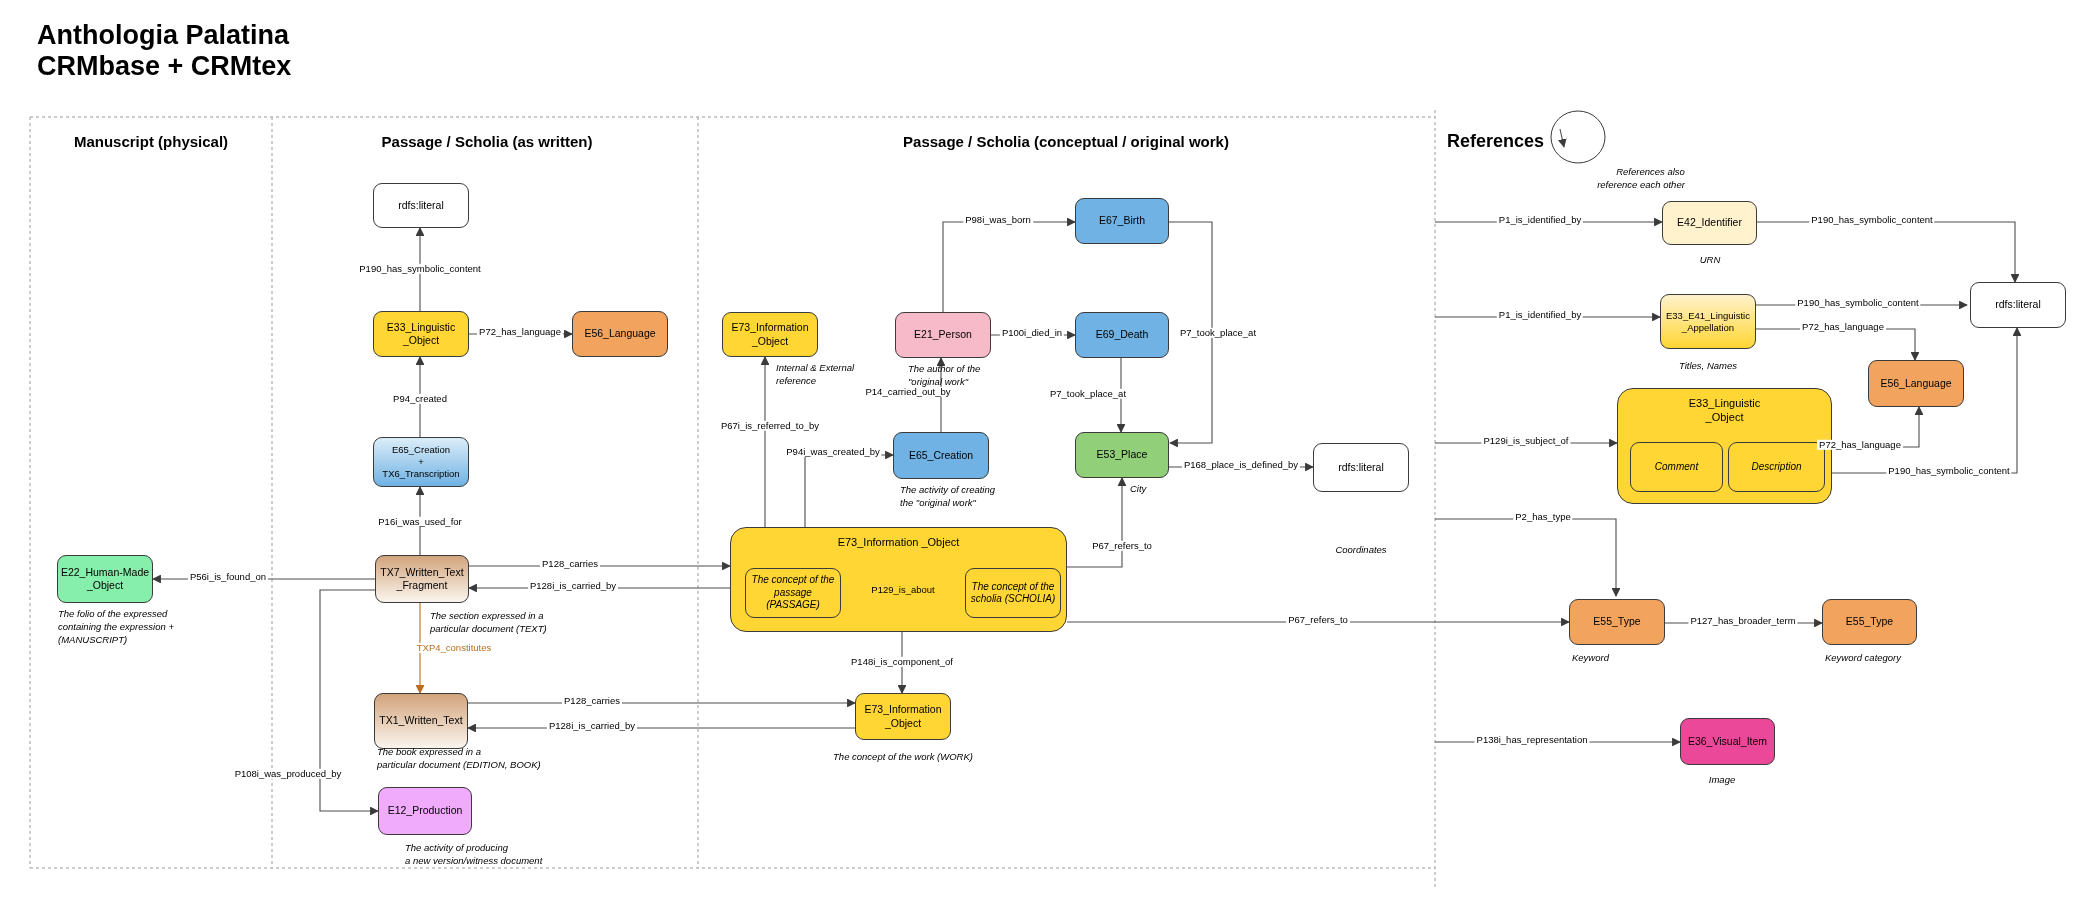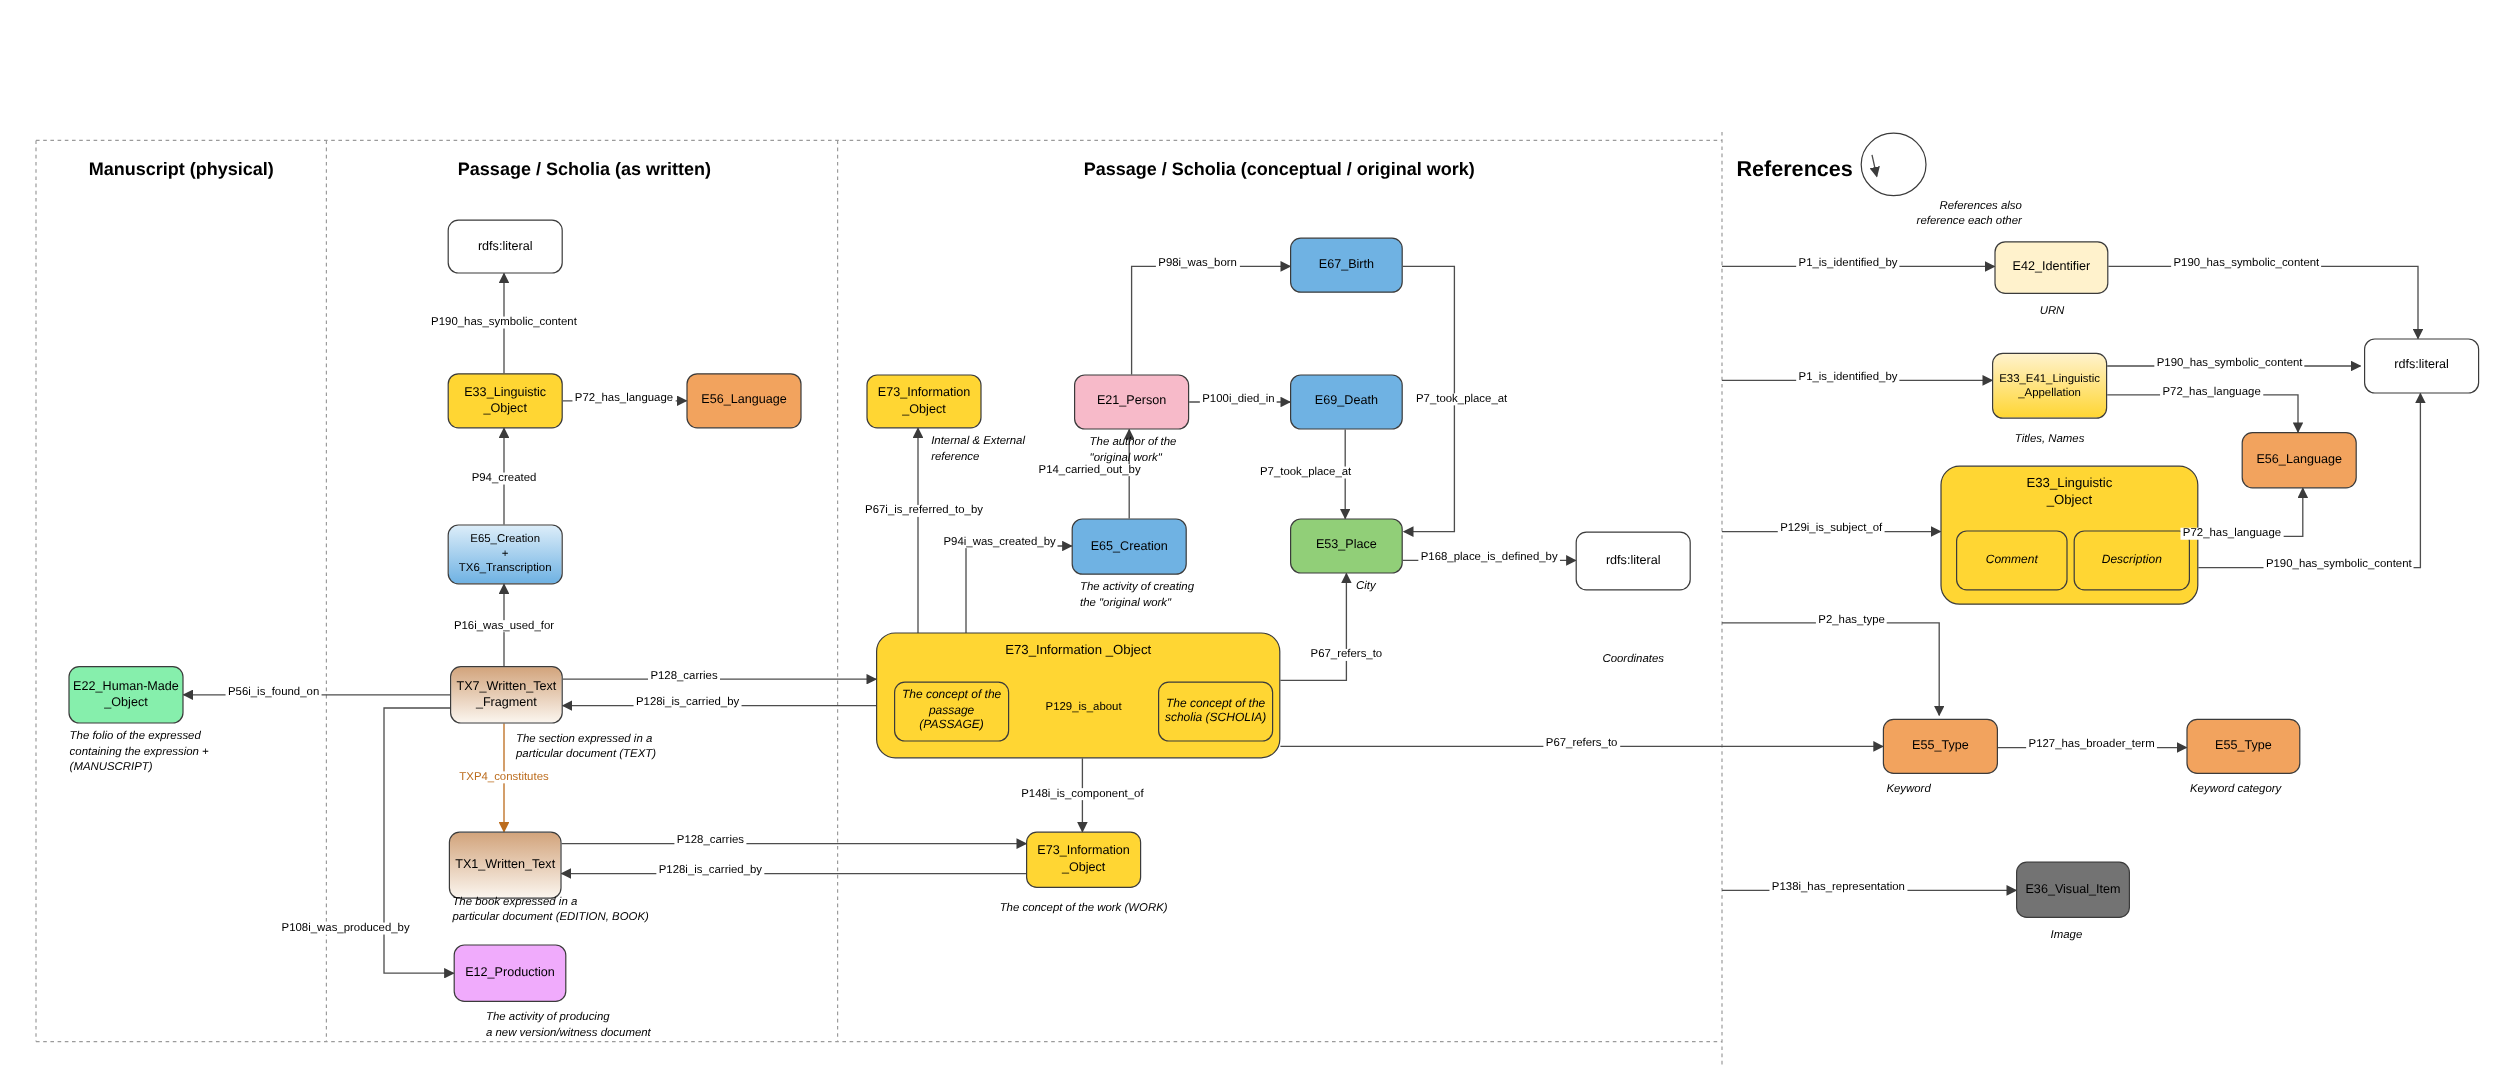--- a/index.html
+++ b/index.html
@@ -7,29 +7,31 @@
   #edge-layer{position:absolute;left:0;top:0;width:2098px;height:908px;}
   .page-title{position:absolute;left:37px;top:20px;font-size:27px;font-weight:bold;line-height:1.13;color:#000;white-space:pre-line;}
   .section-header{position:absolute;font-size:15px;font-weight:bold;color:#000;white-space:nowrap;}
   .section-header.center{transform:translateX(-50%);}
   .section-header.large{font-size:18px;}
   .node{position:absolute;box-sizing:border-box;border:1px solid #3b3b3b;border-radius:9px;display:flex;align-items:center;justify-content:center;text-align:center;font-size:10.5px;line-height:1.25;color:#000;padding:2px;}
   .node.big{border-radius:16px;align-items:flex-start;padding-top:8px;font-size:11px;}
   .node.inner{font-style:italic;font-size:10px;background:transparent;}
   .node-label{white-space:pre-line;}
   .edge-label{position:absolute;transform:translate(-50%,-50%);font-size:9.5px;color:#000;background:#fff;padding:0 2px;white-space:nowrap;line-height:1.1;}
-  .edge-label.accent-text{color:#BC6C1D;}
+  .edge-label.accent-text{color:#BC6C1D;margin-left:34px;}
   .edge-label.bg-yellow{background:#FFD633;}
   .caption{position:absolute;font-size:9.5px;font-style:italic;color:#000;line-height:1.35;white-space:pre-line;}
   .caption.center{transform:translateX(-50%);text-align:right;}
 </style>
 </head>
 <body>
 
 <div class="canvas">
+  <div class="page-title">Anthologia Palatina
+CRMbase + CRMtex</div>
   <svg id="edge-layer" xmlns="http://www.w3.org/2000/svg">
     <defs>
       <marker id="arr-dark" viewBox="0 0 10 10" refX="9" refY="5" markerWidth="8" markerHeight="8" orient="auto-start-reverse">
         <path d="M0,0 L10,5 L0,10 z" fill="#3b3b3b"></path>
       </marker>
       <marker id="arr-accent" viewBox="0 0 10 10" refX="9" refY="5" markerWidth="8" markerHeight="8" orient="auto-start-reverse">
         <path d="M0,0 L10,5 L0,10 z" fill="#BC6C1D"></path>
       </marker>
     </defs>
   <line x1="30" y1="117" x2="1435" y2="117" stroke="#9b9b9b" stroke-width="1" stroke-dasharray="3,3"></line>
@@ -164,21 +166,21 @@
       </div>
       <div class="node inner" style="left: 1728px; top: 442px; width: 97px; height: 50px; background: transparent;">
         <span class="node-label">Description</span>
       </div>
       <div class="node" style="left: 1569px; top: 599px; width: 96px; height: 46px; background: rgb(242, 163, 94);">
         <span class="node-label">E55_Type</span>
       </div>
       <div class="node" style="left: 1822px; top: 599px; width: 95px; height: 46px; background: rgb(242, 163, 94);">
         <span class="node-label">E55_Type</span>
       </div>
-      <div class="node" style="left: 1680px; top: 718px; width: 95px; height: 47px; background: #737373;">
+      <div class="node" style="left: 1680px; top: 718px; width: 95px; height: 47px; background: #ec4899;">
         <span class="node-label">E36_Visual_Item</span>
       </div>
     </div>
   <div id="labels">
       <div class="edge-label" style="left: 420px; top: 269px;">P190_has_symbolic_content</div>
       <div class="edge-label" style="left: 520px; top: 332px;">P72_has_language</div>
       <div class="edge-label" style="left: 420px; top: 399px;">P94_created</div>
       <div class="edge-label" style="left: 420px; top: 522px;">P16i_was_used_for</div>
       <div class="edge-label" style="left: 228px; top: 577px;">P56i_is_found_on</div>
       <div class="edge-label accent-text" style="left: 420px; top: 648px;">TXP4_constitutes</div>

